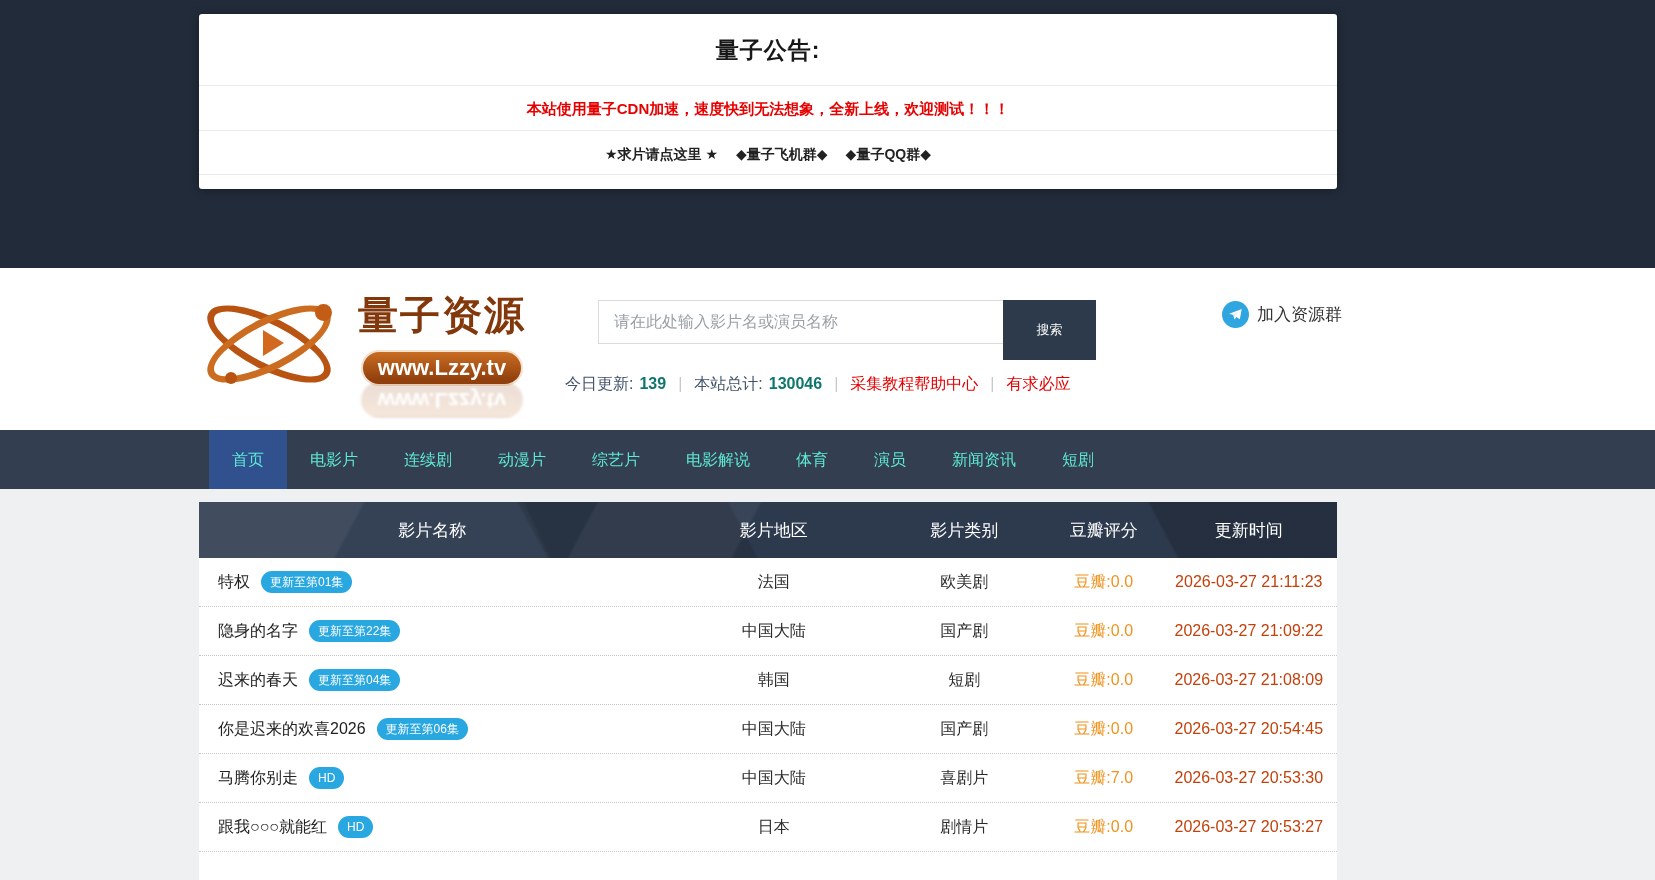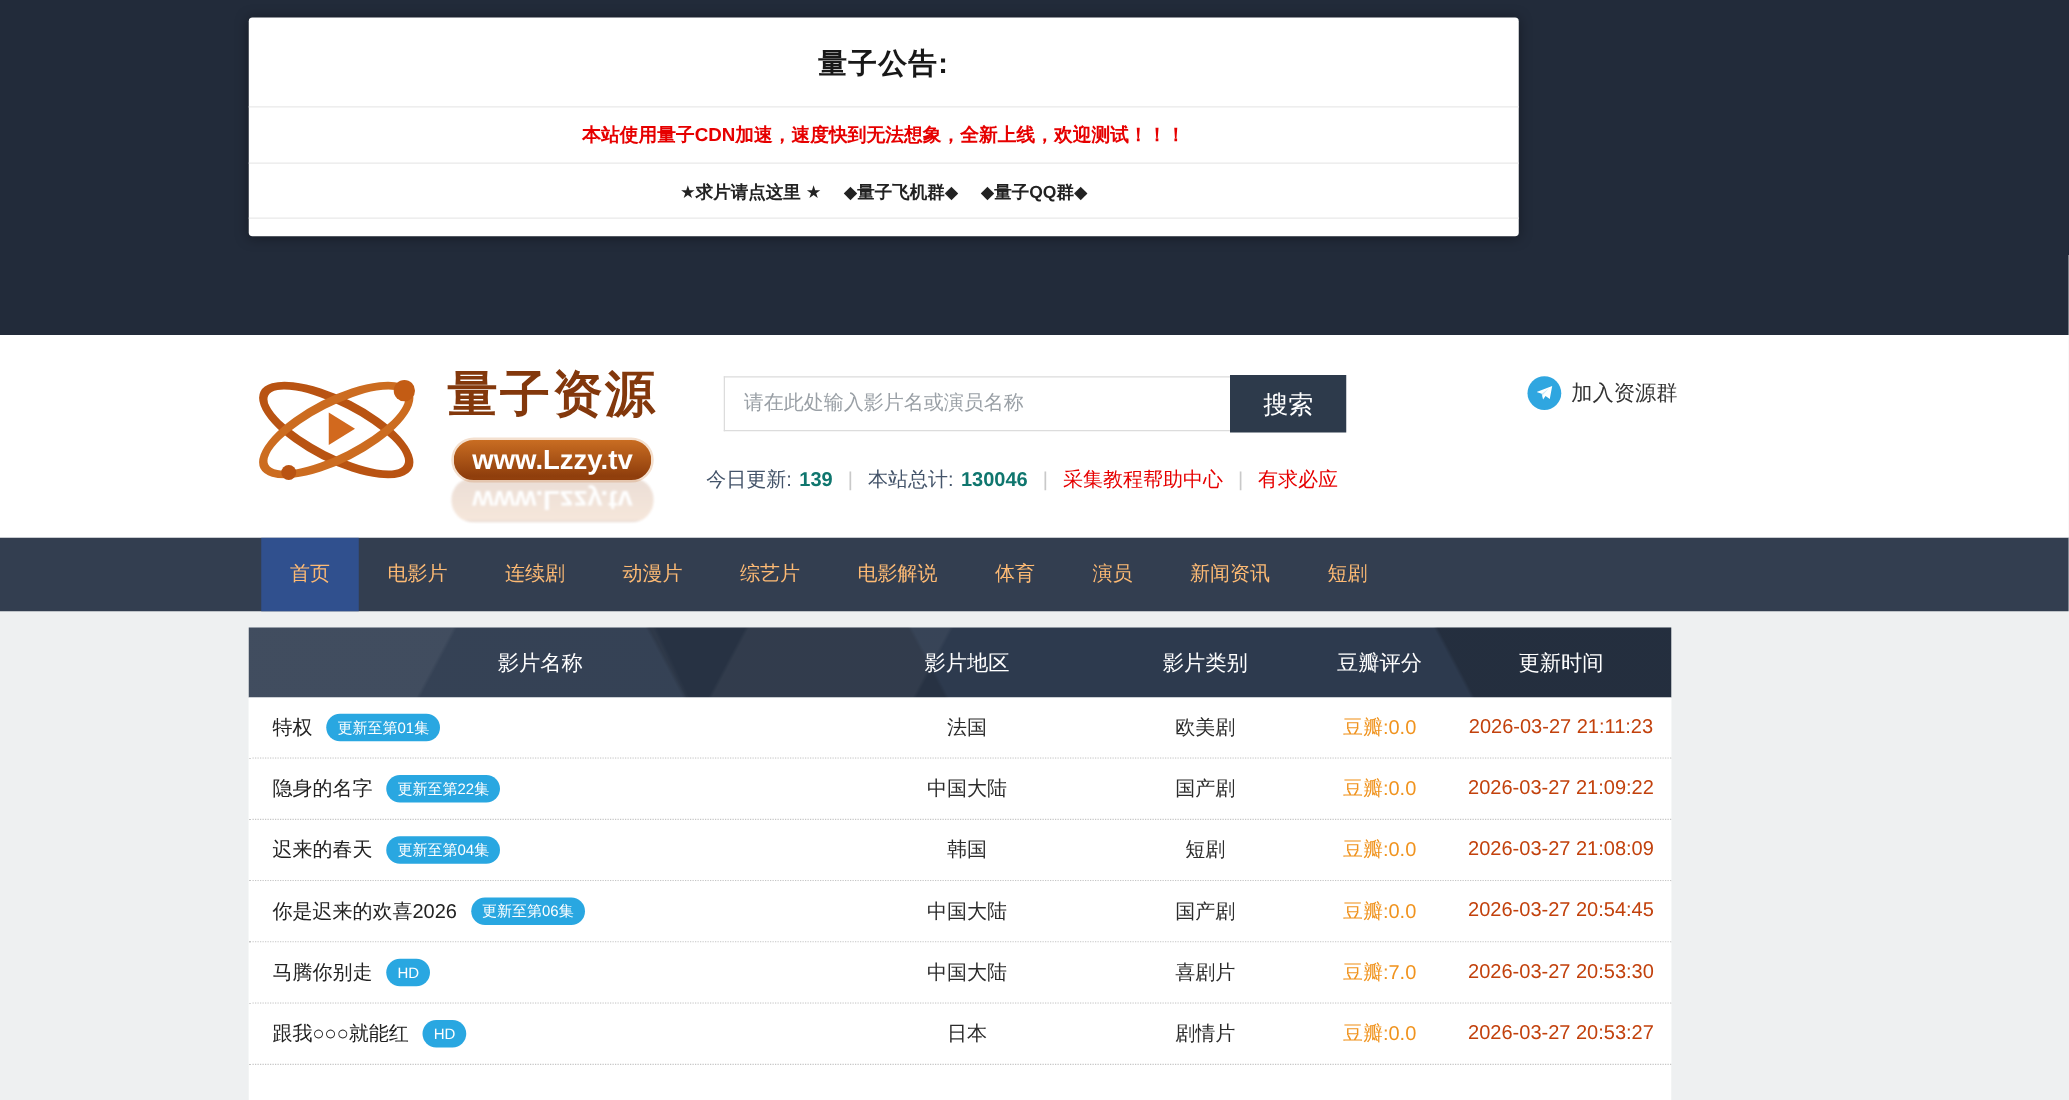--- a/index.html
+++ b/index.html
@@ -5,21 +5,21 @@
   * { box-sizing: border-box; }
   html,body { margin:0; padding:0; }
   body {
     width:1655px; height:880px; overflow:hidden;
     font-family:"Liberation Sans","DejaVu Sans",sans-serif;
     background:#eef0f1;
   }
   
   .top-section { background:#222b3a; height:268px; }
   .notice-box {
-    position:relative; top:14px; margin-left:199px; width:1016px;
+    position:relative; top:14px; margin-left:199px; width:1138px;
     background:#fff; border-radius:3px; box-shadow:0 1px 10px rgba(0,0,0,.35);
     padding-bottom:14px;
   }
   .notice-title {
     text-align:center; font-size:23px; font-weight:bold; color:#181818;
     padding:21px 0 19px; letter-spacing:1px;
   }
   .notice-row {
     border-top:1px solid #e9e9e9; height:45px; line-height:45px;
     text-align:center; font-size:15px; font-weight:bold; color:#222;
@@ -55,46 +55,46 @@
     display:inline-block; margin-top:7px;
     background:linear-gradient(#c96d22,#89390a);
     color:#fff; font-weight:bold; font-size:22px; padding:3px 15px;
     border-radius:20px; border:2px solid #f4e0cf; white-space:nowrap;
   }
   .logo-pill.reflection {
     display:block; margin:-4px auto 0; width:fit-content;
     transform:scaleY(-1); opacity:.16; filter:blur(1px);
     border-color:transparent;
   }
-  .search-wrap { position:absolute; left:579px; top:32px; display:flex;align-items:center; }
+  .search-wrap { position:absolute; left:598px; top:32px; display:flex; }
   .search-input {
     width:405px; height:44px; border:1px solid #dcdcdc; border-right:none;
     padding:0 15px; font-size:16px; color:#333; outline:none;
     font-family:"Liberation Sans","DejaVu Sans",sans-serif;
   }
   .search-input::placeholder { color:#9aa0a6; }
   .search-btn {
-    width:93px; height:46px; background:#2d3a4b; color:#fff; font-size:20px;
+    width:93px; height:60px; background:#2d3a4b; color:#fff; font-size:13px;
     border:none; cursor:pointer; font-family:"Liberation Sans","DejaVu Sans",sans-serif;
   }
   .stats { position:absolute; left:565px; top:106px; font-size:16px; color:#44546a; white-space:nowrap; }
   .stats .num { color:#0f766e; font-weight:bold; margin-left:6px; }
   .stats .sep { color:#c9c9c9; margin:0 12px; }
   .stats .redlink { color:#e60000; cursor:pointer; }
   .join-group { position:absolute; left:1222px; top:33px; display:flex; align-items:center; cursor:pointer; }
   .tg-circle {
     width:27px; height:27px; border-radius:50%; background:#2fa6e0;
     display:flex; align-items:center; justify-content:center; margin-right:8px; flex:0 0 auto;
   }
   .join-label { font-size:17px; color:#333; }
   
   .main-nav { background:#333e50; height:59px; }
   .nav-inner { margin-left:199px; width:1138px; height:100%; display:flex; padding-left:10px; }
   .nav-item {
-    color:#fdba74; font-size:16px; line-height:59px; padding:0 23px;
+    color:#5eead4; font-size:16px; line-height:59px; padding:0 23px;
     cursor:pointer; white-space:nowrap;
   }
   .nav-item.active { background:#30508e; }
   
   .main-area { padding-top:13px; }
   .table-card { margin-left:199px; width:1138px; background:#fff; min-height:378px; }
   .t-header {
     height:56px; display:flex; align-items:center;
     color:#fff; font-size:17px;
     background:

